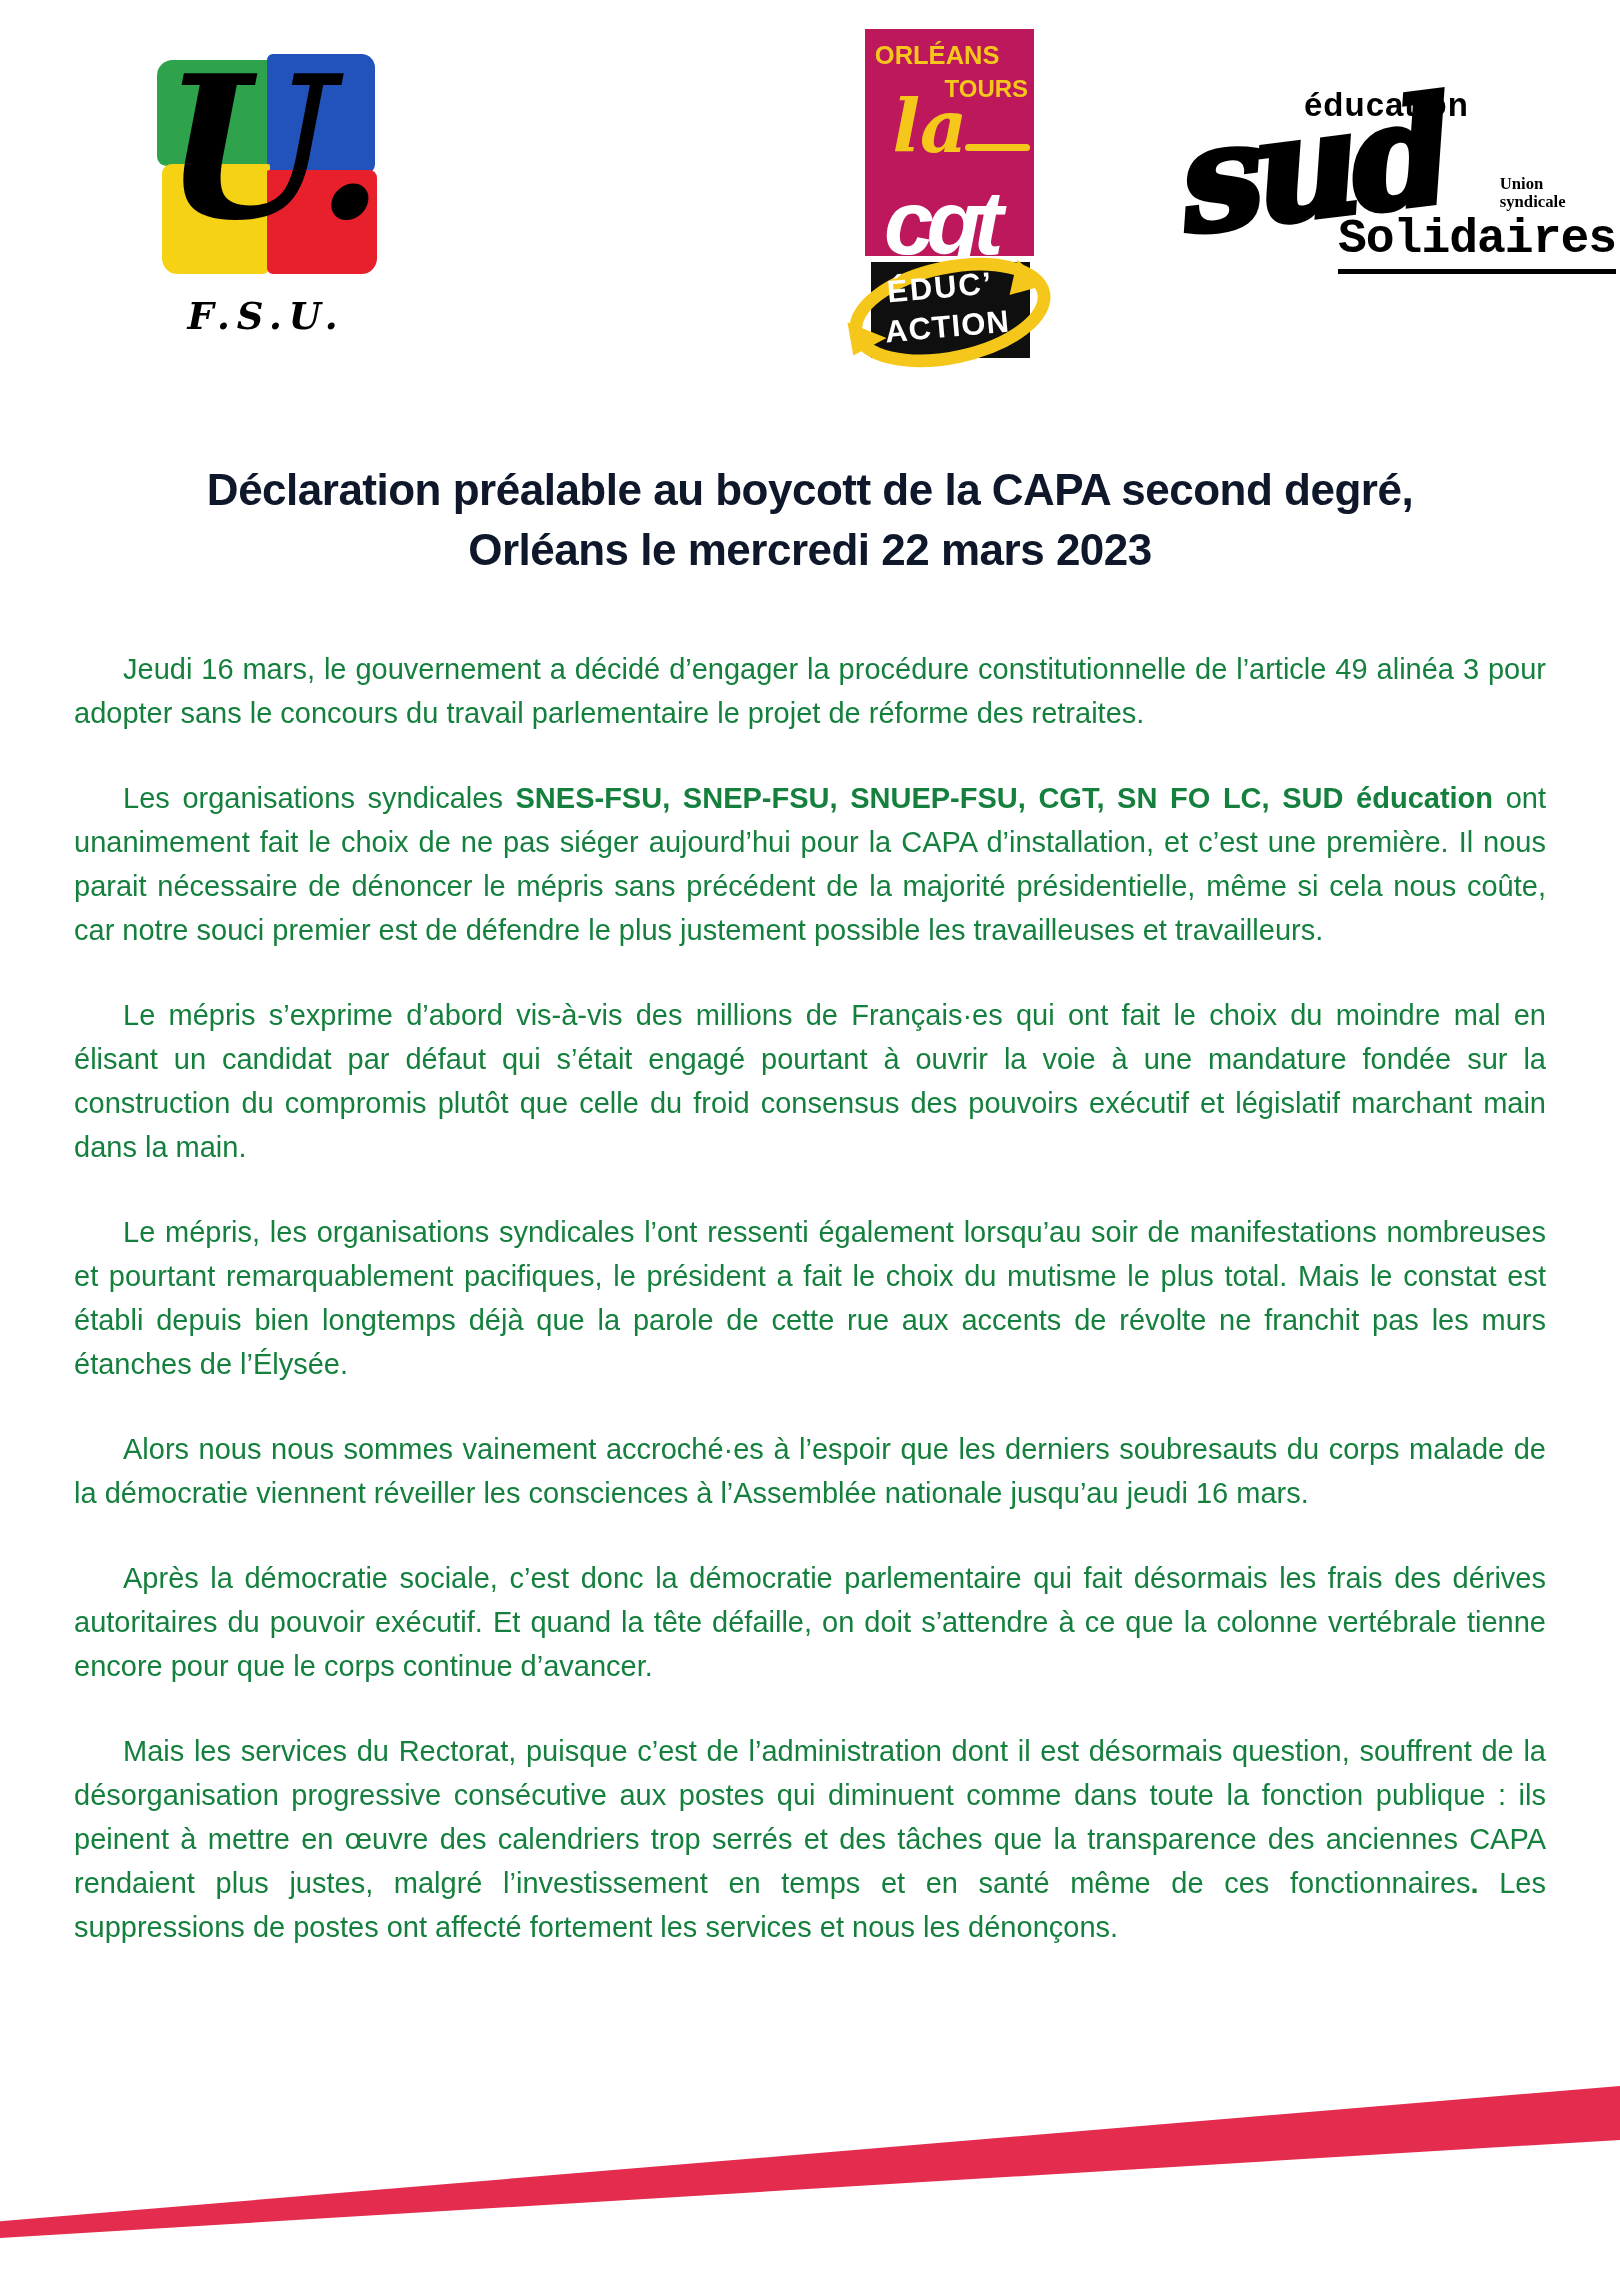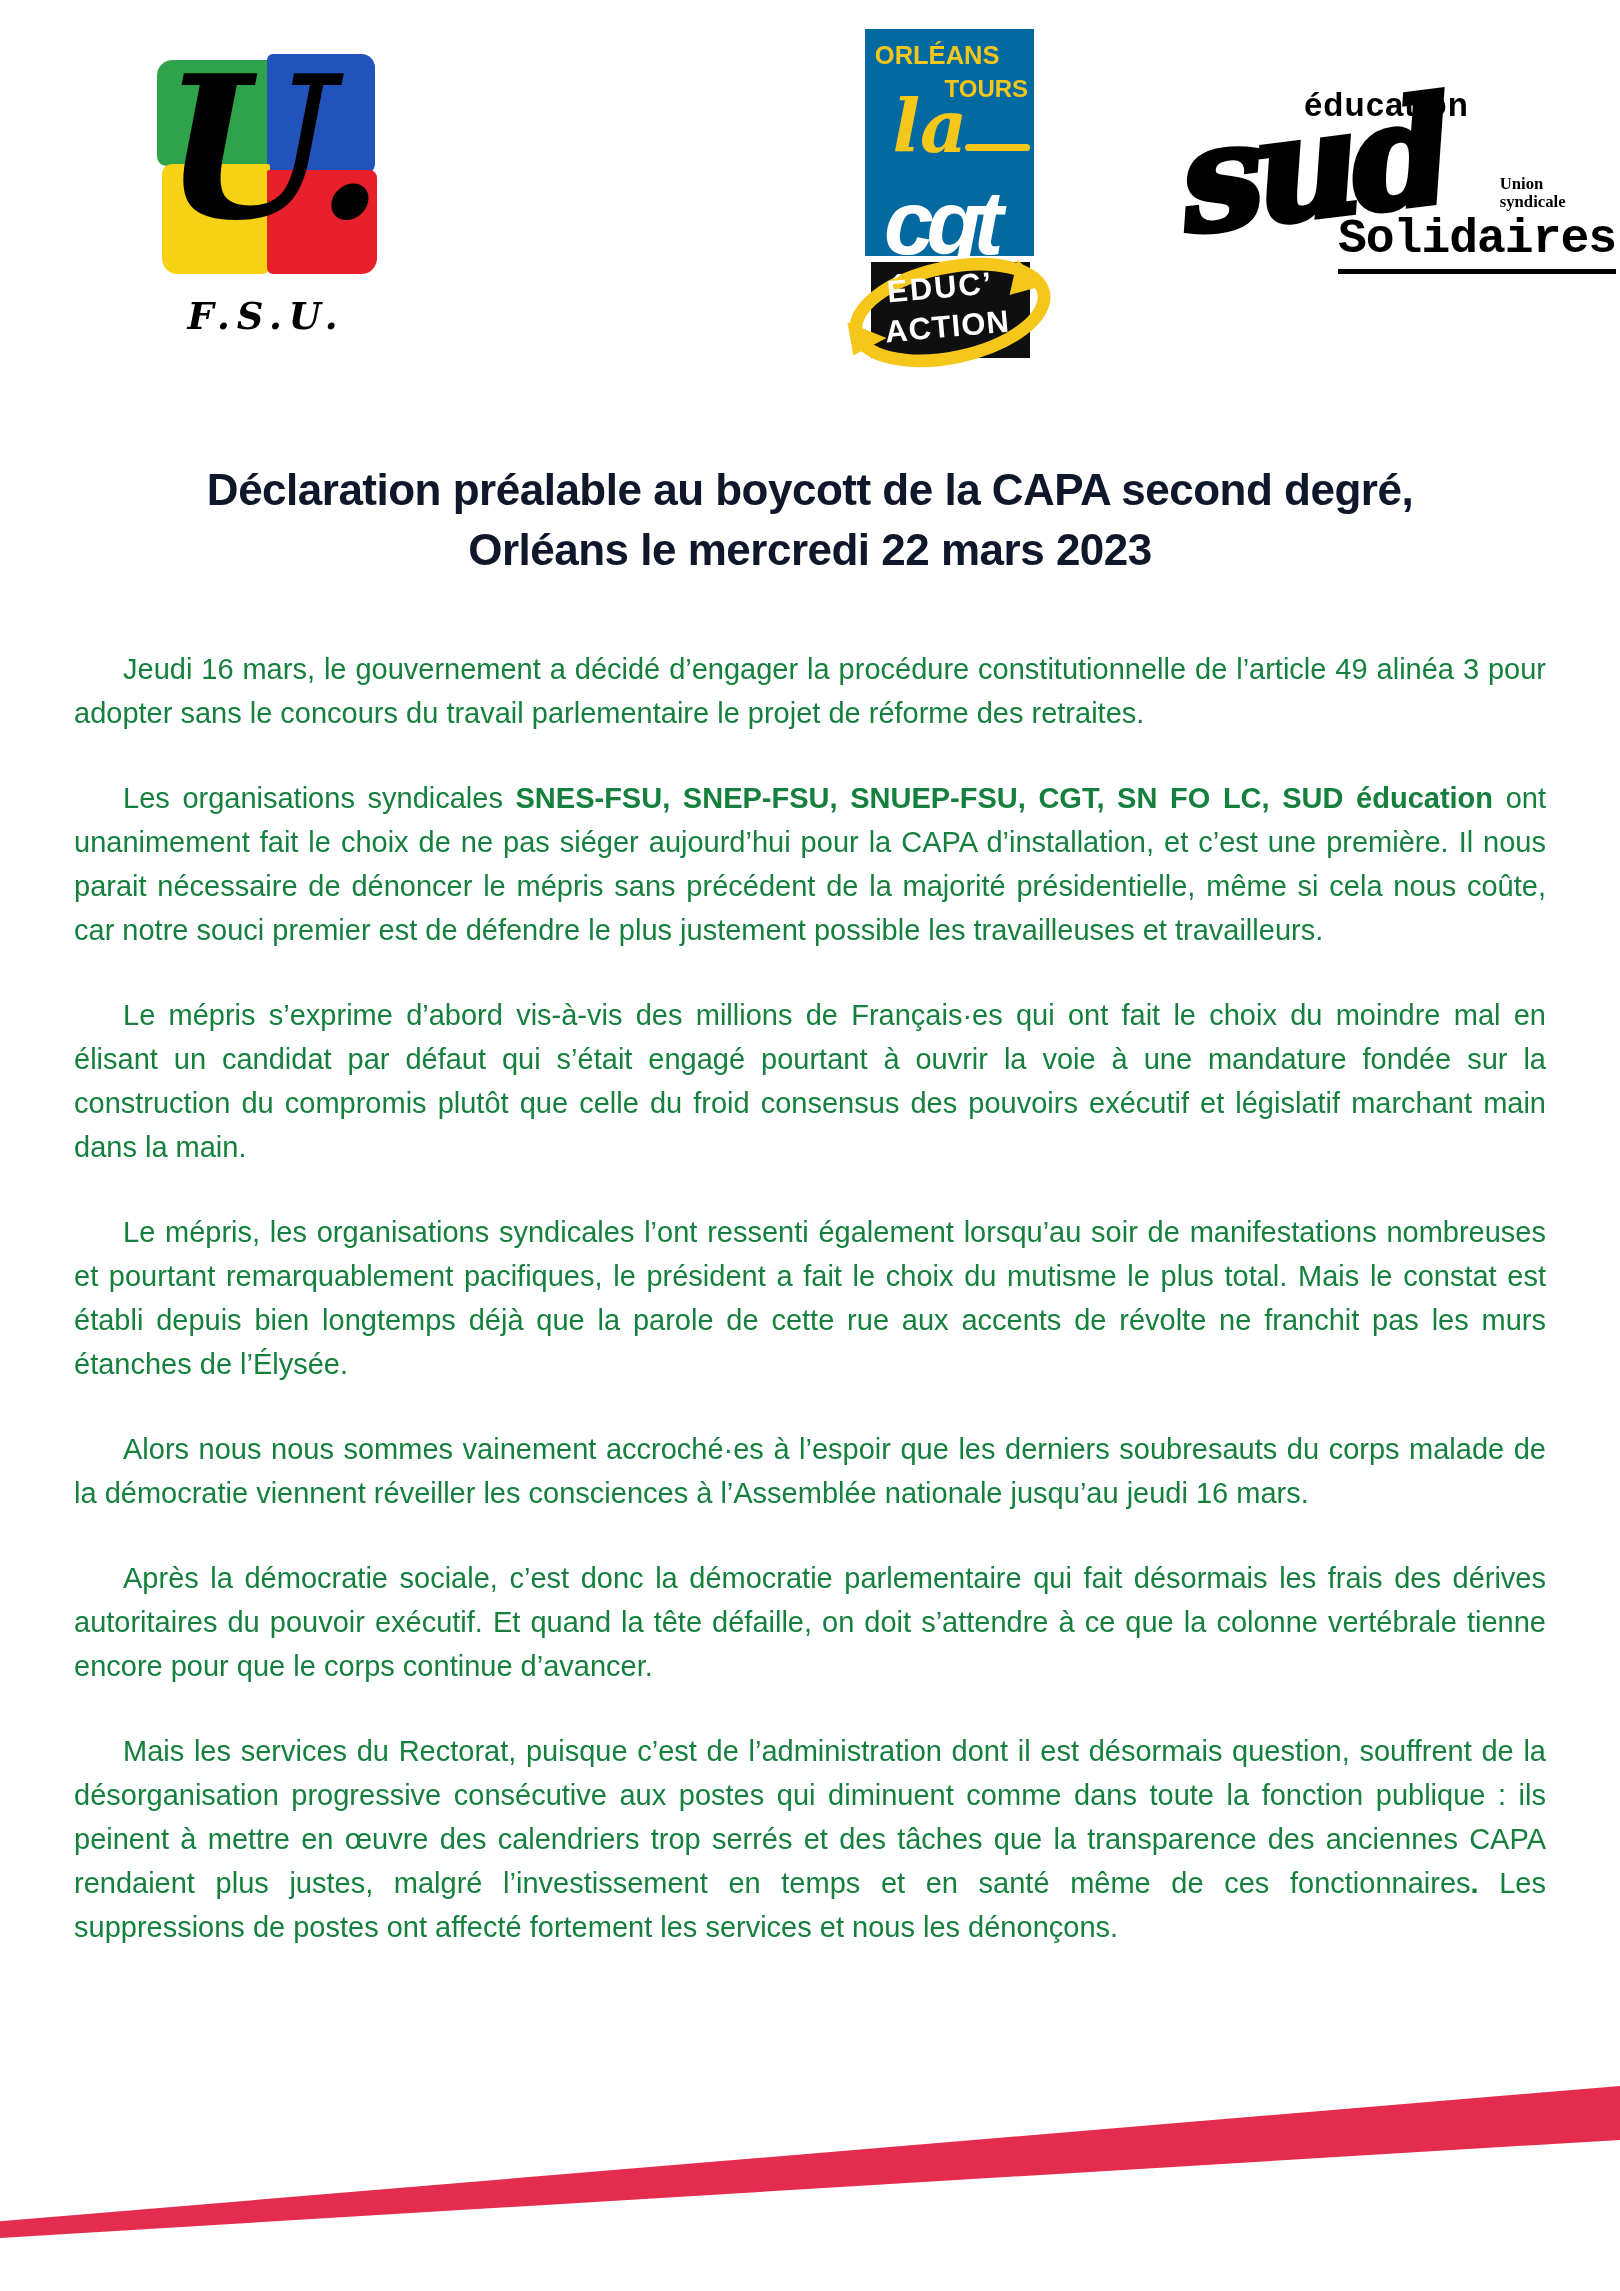--- a/index.html
+++ b/index.html
@@ -29,21 +29,21 @@
           color:#e93158;letter-spacing:-11.8px;transform:scaleX(0.72);transform-origin:left top;
           text-shadow:2px 7.8px 0 #151515;}
   .fo-fnec{margin:5.9px 0 0 9.8px;font-size:16.7px;font-weight:700;font-style:italic;
            color:#111;letter-spacing:1px;}
   .fo-snfolc{margin-left:5.9px;font-size:45px;font-weight:900;font-style:italic;
              color:#111;letter-spacing:-1px;line-height:1.05;}
   .fo-snfolc .pink{color:#e93158;}
 
   
   .cgt{position:absolute;left:865px;top:29px;width:196px;}
-  .cgt-red{position:relative;width:169px;height:227px;background:#0369a1;}
+  .cgt-red{position:relative;width:169px;height:227px;background:#be185d;}
   .cgt-orleans{position:absolute;left:9.8px;top:11.8px;color:#f5c71a;font-weight:800;font-size:25.5px;}
   .cgt-tours{position:absolute;right:5.9px;top:46px;color:#f5c71a;font-weight:800;font-size:24px;}
   .cgt-la{position:absolute;left:27.4px;top:61px;font-family:"DejaVu Serif",serif;font-style:italic;
           font-weight:700;font-size:73px;color:#f5c71a;line-height:1;}
   .cgt-la::after{content:"";position:absolute;right:-63px;bottom:11.8px;width:65px;height:6.9px;
                  background:#f5c71a;border-radius:3.9px;}
   .cgt-acronym{position:absolute;left:19px;bottom:-11.8px;color:#fff;font-weight:900;
                font-size:90px;letter-spacing:-7.8px;line-height:1;font-style:italic;}
   .cgt-black{position:relative;margin:5.9px 0 0 5.9px;width:159px;height:96px;background:#0f0f0f;}
   .cgt-arrow{position:absolute;left:-25.5px;top:-13.7px;overflow:visible;}

